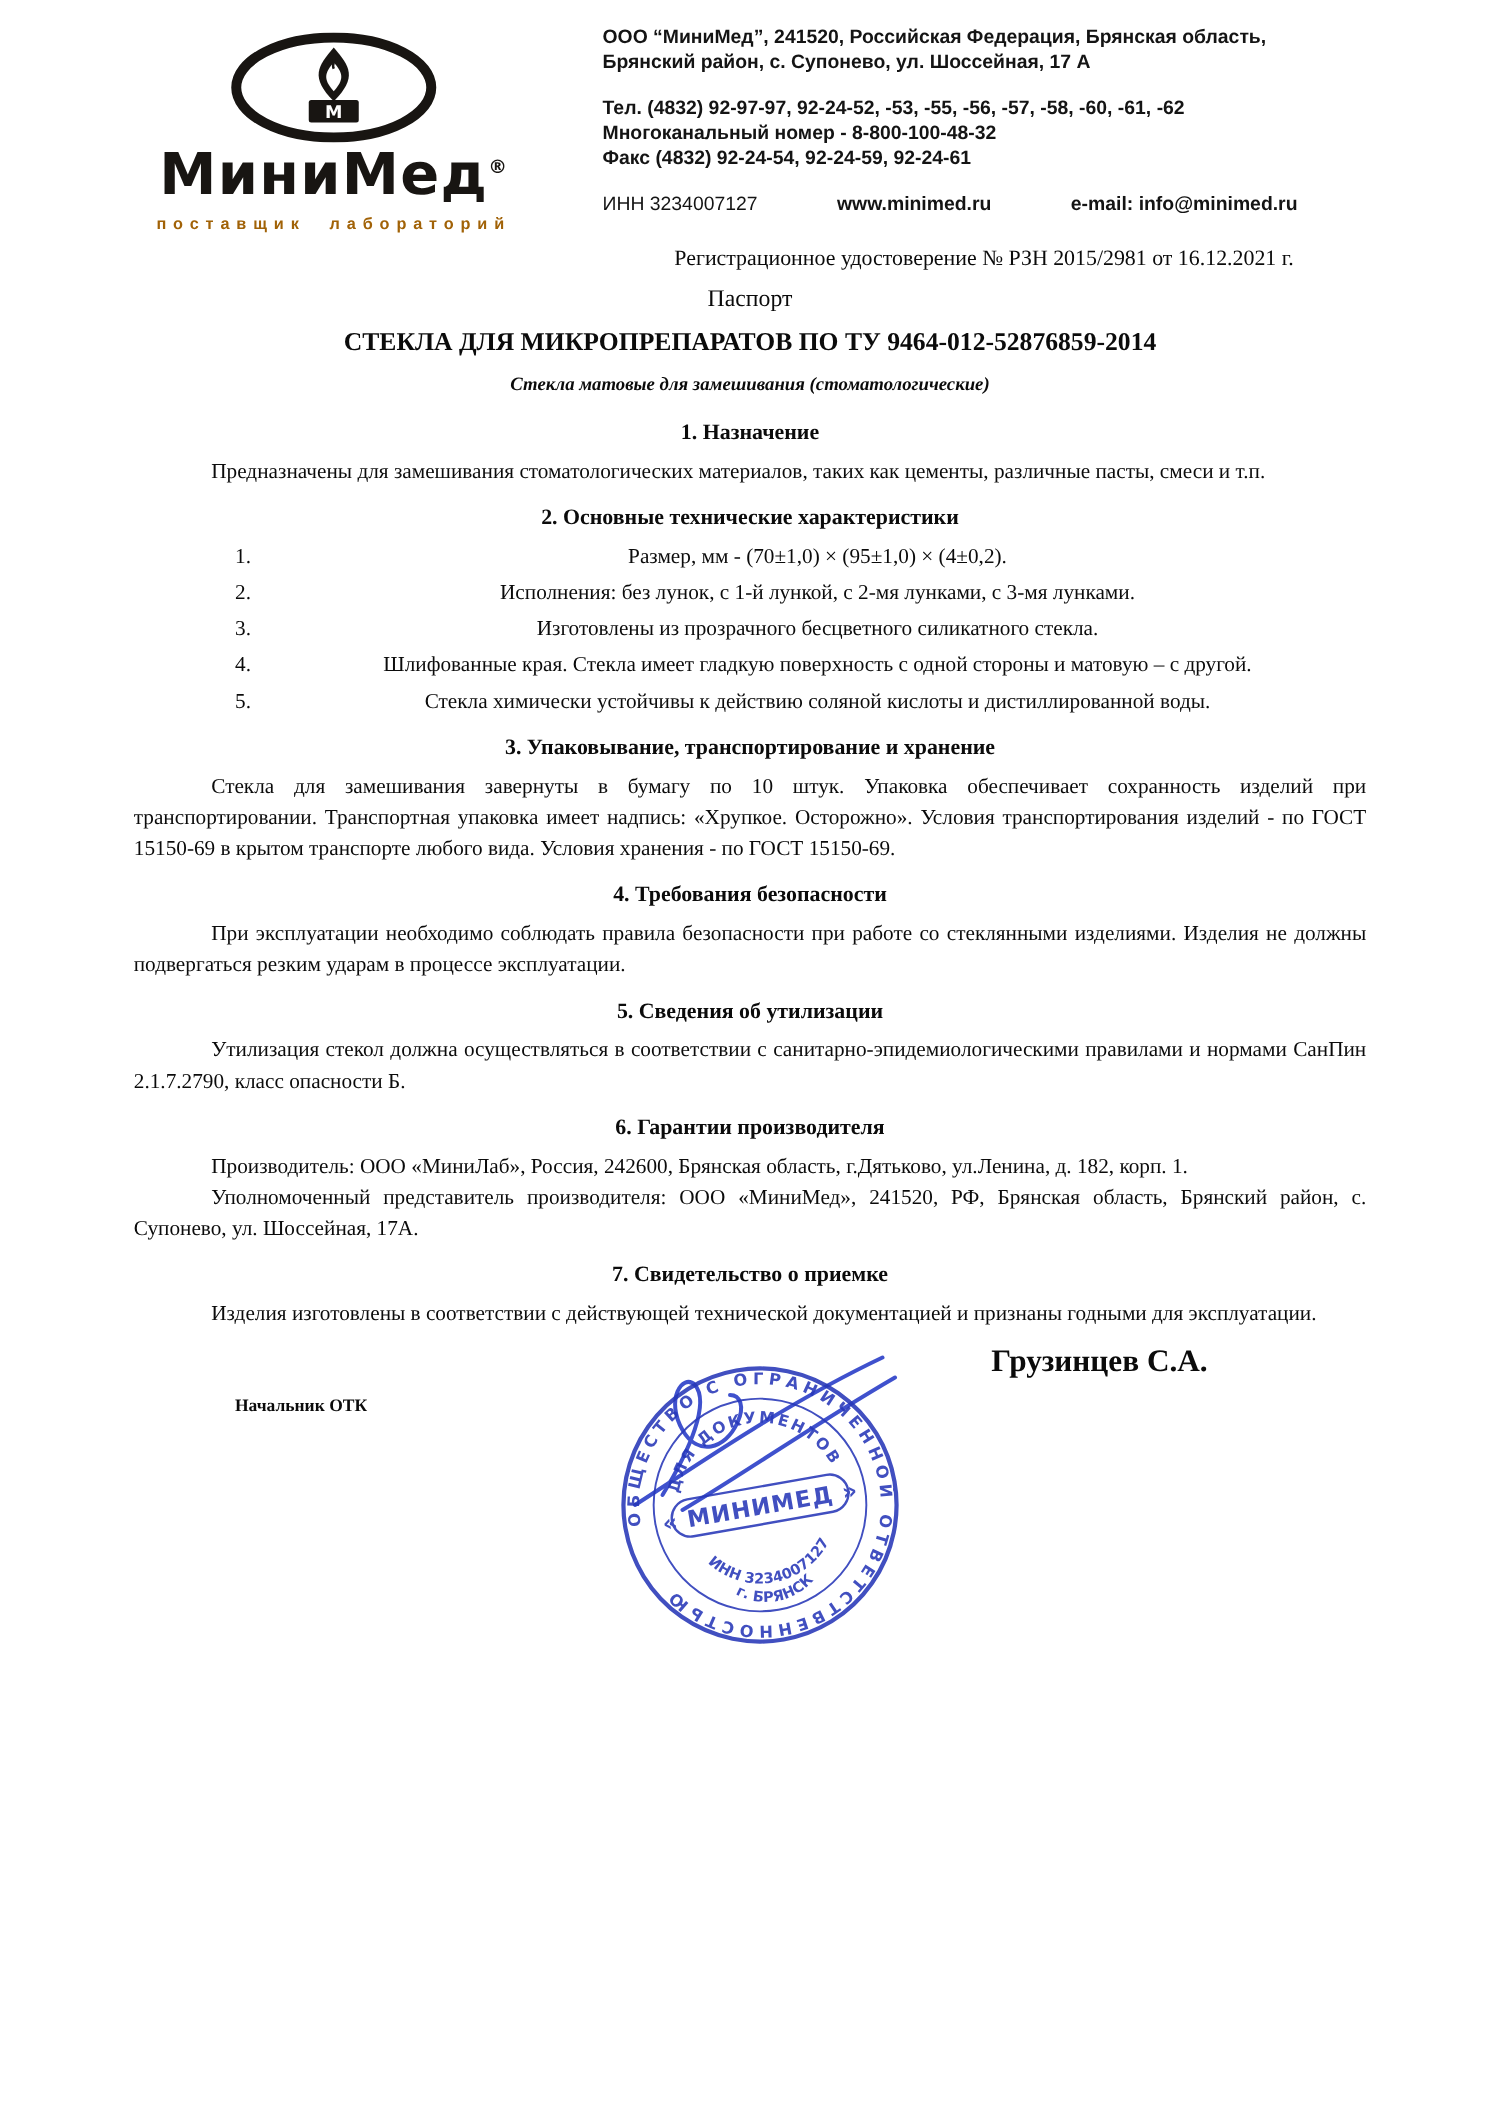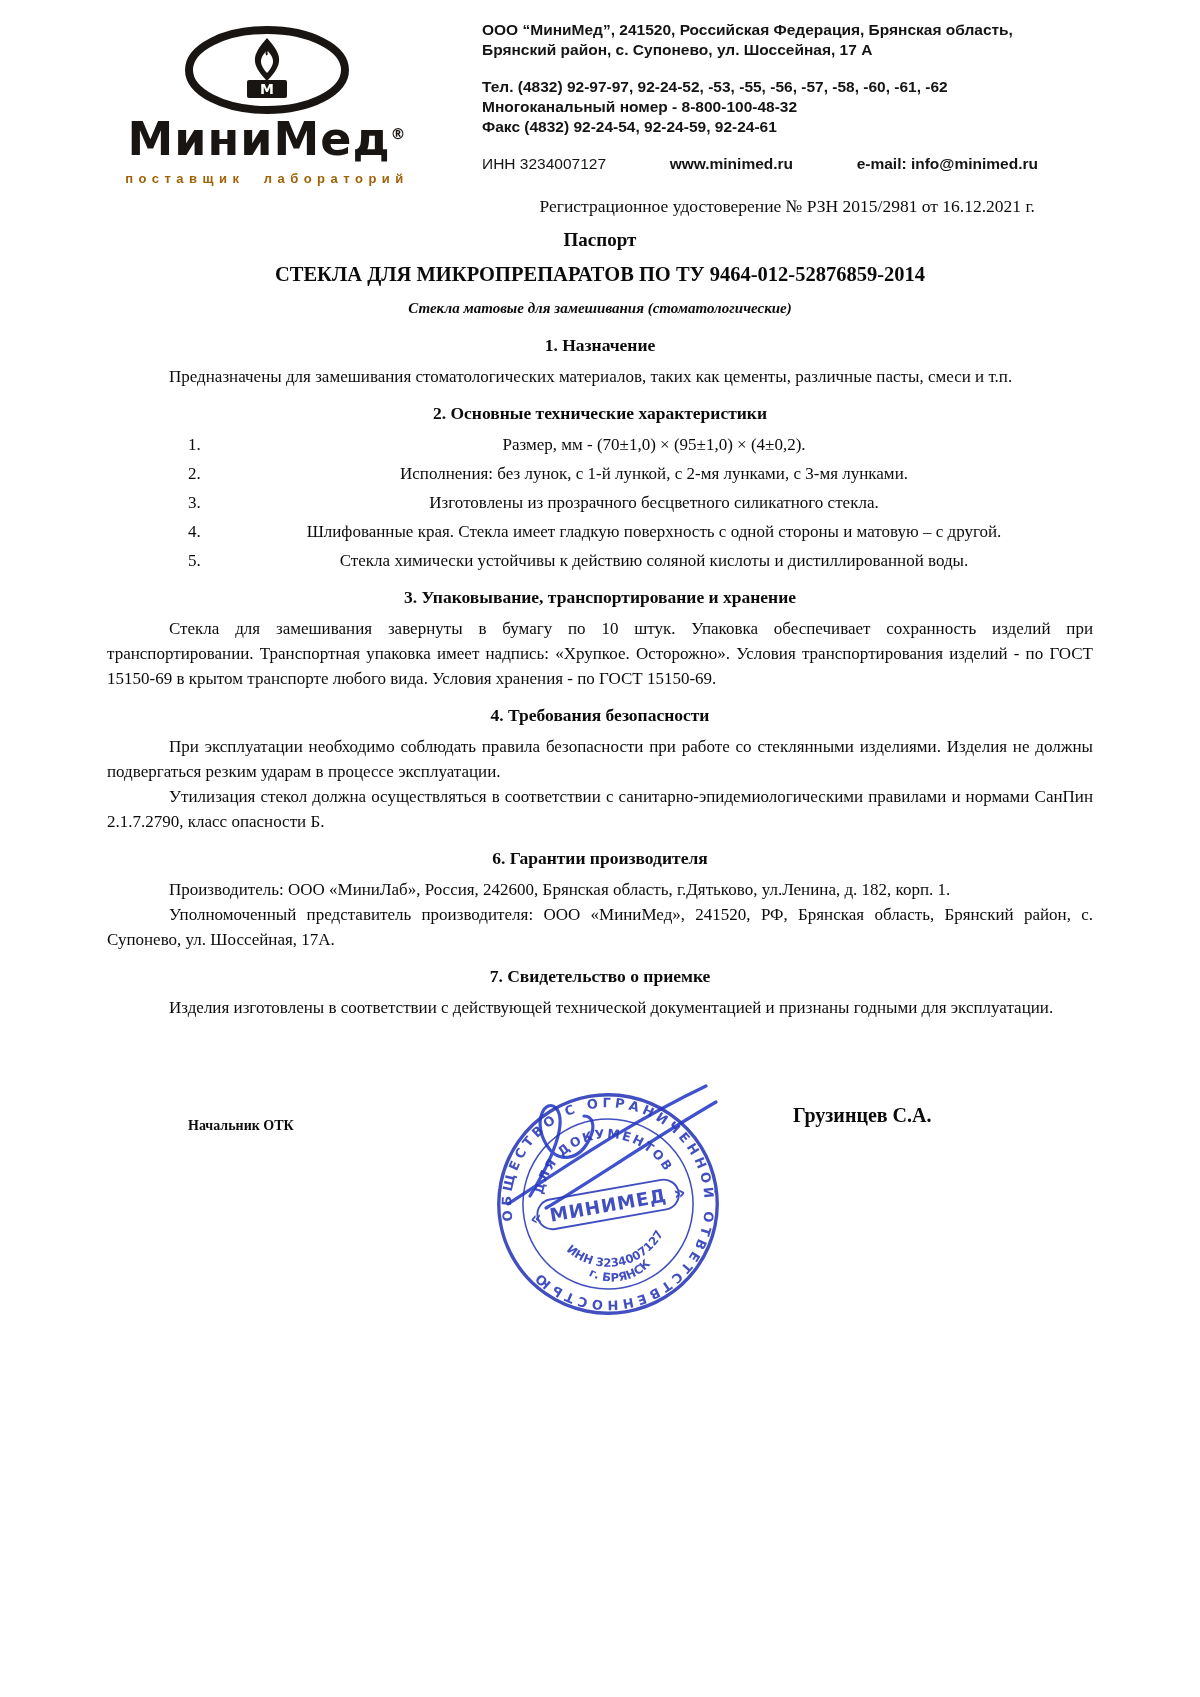--- a/index.html
+++ b/index.html
@@ -17,32 +17,32 @@
 
   .contact{position:absolute;left:482px;top:20px;width:556px;font-family:"Liberation Sans",sans-serif;
            font-weight:bold;font-size:15.5px;line-height:20px;color:#141414;}
   .contact .grp{margin-bottom:17px;}
   .inn-row{display:flex;justify-content:space-between;align-items:baseline;}
   .inn-num{font-weight:normal;}
 
   
   .doc{position:absolute;left:107px;top:194px;width:986px;font-size:17px;line-height:25px;}
   .registration{text-align:right;padding-right:58px;font-size:17.5px;margin:0 0 8px;}
-  .h-passport{text-align:center;font-weight:bold;font-size:19px;margin:8px 0 10px;}
+  .h-passport{text-align:center;font-weight:normal;font-size:19px;margin:8px 0 10px;}
   .h-title{text-align:center;font-weight:bold;font-size:20.5px;margin:0 0 9px;}
   .h-subtitle{text-align:center;font-weight:bold;font-style:italic;font-size:15px;margin:0 0 8px;}
   .sec-h{text-align:center;font-weight:bold;font-size:17.5px;margin:12px 0 6px;}
   .para{margin:0;text-align:justify;text-indent:62px;}
   .para + .para{margin-top:0;}
   .speclist{margin:2px 0 0 0;padding-left:98px;}
   .speclist li{margin-bottom:4px;padding-left:10px;text-align:center;}
 
   
   .signoff-left{position:absolute;left:188px;top:1118px;font-weight:bold;font-size:14px;}
-  .signoff-right{position:absolute;left:793px;top:1104px;font-weight:bold;font-size:20px;}
+  .signoff-right{position:absolute;left:793px;top:1076px;font-weight:bold;font-size:25px;}
   .stamp{position:absolute;left:492px;top:1088px;width:232px;height:232px;
          transform:rotate(-10deg);opacity:0.88;}
   .stamp text{font-family:"DejaVu Sans",sans-serif;}
   .signature{position:absolute;left:494px;top:1076px;width:232px;height:142px;opacity:0.9;}
 </style>
 </head>
 <body>
 
 <div class="page">
 
@@ -103,20 +103,21 @@
       <div class="sec-h">3. Упаковывание, транспортирование и хранение</div>
       <p class="para">Стекла для замешивания завернуты в бумагу по 10 штук. Упаковка обеспечивает сохранность изделий при транспортировании. Транспортная упаковка имеет надпись: «Хрупкое. Осторожно». Условия транспортирования изделий - по ГОСТ 15150-69 в крытом транспорте любого вида. Условия хранения - по ГОСТ 15150-69.</p>
     </div>
 
     <div>
       <div class="sec-h">4. Требования безопасности</div>
       <p class="para">При эксплуатации необходимо соблюдать правила безопасности при работе со стеклянными изделиями. Изделия не должны подвергаться резким ударам в процессе эксплуатации.</p>
     </div>
 
     <div>
+      <div class="sec-h">5. Сведения об утилизации</div>
       <p class="para">Утилизация стекол должна осуществляться в соответствии с санитарно-эпидемиологическими правилами и нормами СанПин 2.1.7.2790, класс опасности Б.</p>
     </div>
 
     <div>
       <div class="sec-h">6. Гарантии производителя</div>
       <p class="para">Производитель: ООО «МиниЛаб», Россия, 242600, Брянская область, г.Дятьково, ул.Ленина, д. 182, корп. 1.</p>
       <p class="para">Уполномоченный представитель производителя: ООО «МиниМед», 241520, РФ, Брянская область, Брянский район, с. Супонево, ул. Шоссейная, 17А.</p>
     </div>
 
     <div>

